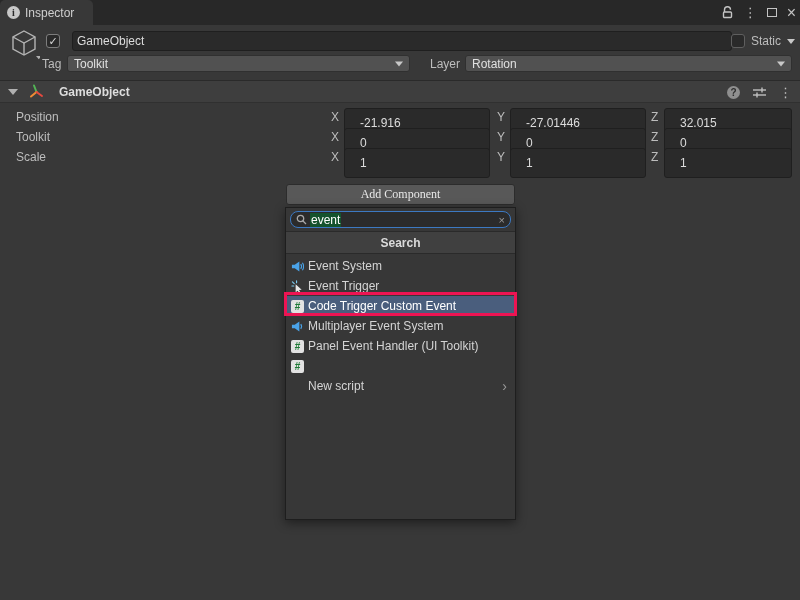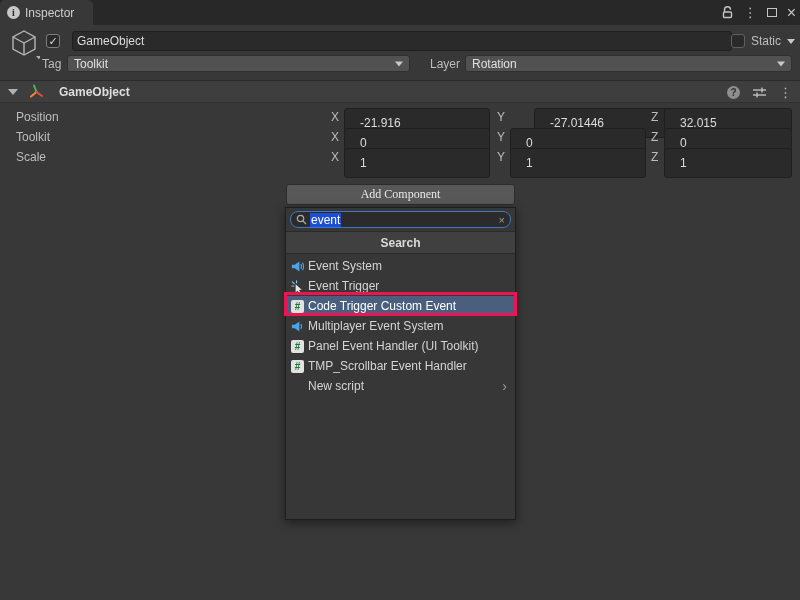--- a/index.html
+++ b/index.html
@@ -49,21 +49,21 @@
   .vec-input { height:30px;padding-left:15px; }
 
   
   .addcomp-btn { position:absolute; left:286px; top:184px; width:229px; height:21px; background:#585858;
                  border:1px solid #2c2c2c; border-radius:3px; color:#e8e8e8; font-size:12px;
                  display:flex; align-items:center; justify-content:center;font-family:Liberation Serif, serif; }
   .popup { position:absolute; left:285px; top:207px; width:231px; height:313px; background:#373737;
            border:1px solid #1e1e1e; box-shadow:0 3px 10px rgba(0,0,0,0.45); }
   .searchbox { position:absolute; left:4px; top:3px; width:221px; height:17px; background:#2b2b2b;
                border:1px solid #3c79c2; border-radius:8px; display:flex; align-items:center; padding:0 5px; }
-  .search-text { color:#ffffff; font-size:12px; background:#1d4ed8; padding:0 1px; margin-left:3px; }
+  .search-text { color:#ffffff; font-size:12px; background:#14532d; padding:0 1px; margin-left:3px; }
   .clear-x { margin-left:auto; color:#9a9a9a; font-size:11px; }
   .search-header { position:absolute; left:0; top:23px; width:229px; height:23px; background:#404040;
                    border-top:1px solid #2a2a2a; border-bottom:1px solid #2a2a2a;
                    display:flex; align-items:center; justify-content:center;
                    color:#dadada; font-size:12px; font-weight:600; }
   .item { position:absolute; left:0; width:229px; height:20px; display:flex; align-items:center;
           padding-left:5px; gap:4px; color:#d4d4d4; font-size:12px; }
   .item.selected { background:#4a5e7d; color:#ffffff; }
   .item .spacer { width:13px; }
   .submenu-arrow { position:absolute; right:8px; color:#9a9a9a; font-size:14px; line-height:1; }
@@ -156,21 +156,21 @@
       <span class="kebab">⋮</span>
     </div>
   </div>
 
   <div class="row" style="left:16px; top:110px;">
       <span class="lbl">Position</span>
     </div>
   <span class="axis-lbl" style="position:absolute; left:331px; top:110px;">X</span>
   <input class="field vec-input" style="position: absolute; left: 344px; top: 108px; width: 146px;" value="-21.916">
   <span class="axis-lbl" style="position:absolute; left:497px; top:110px;">Y</span>
-  <input class="field vec-input" style="position: absolute; left: 534px; top: 108px; width: 136px;" value="-27.01446">
+  <input class="field vec-input" style="position: absolute; left: 510px; top: 108px; width: 136px;" value="-27.01446">
   <span class="axis-lbl" style="position:absolute; left:651px; top:110px;">Z</span>
   <input class="field vec-input" style="position: absolute; left: 664px; top: 108px; width: 128px;" value="32.015">
 
   <div class="row" style="left:16px; top:130px;">
       <span class="lbl">Toolkit</span>
     </div>
   <span class="axis-lbl" style="position:absolute; left:331px; top:130px;">X</span>
   <input class="field vec-input" style="position: absolute; left: 344px; top: 128px; width: 146px;" value="0">
   <span class="axis-lbl" style="position:absolute; left:497px; top:130px;">Y</span>
   <input class="field vec-input" style="position: absolute; left: 510px; top: 128px; width: 136px;" value="0">
@@ -234,21 +234,20 @@
       <span>Multiplayer Event System</span>
     </div>
 
     <div class="item" style="top:128px;">
       <div class="script-icon">#</div>
       <span>Panel Event Handler (UI Toolkit)</span>
     </div>
 
     <div class="item" style="top:148px;">
       <div class="script-icon">#</div>
-      <span>TMP_Scrollbar Event Handler</span>
     </div>
 
     <div class="item" style="top:168px;">
       <div class="spacer"></div>
       <span>New script</span>
       <span class="submenu-arrow">›</span>
     </div>
   </div>
 
   <div class="annotation"></div>

